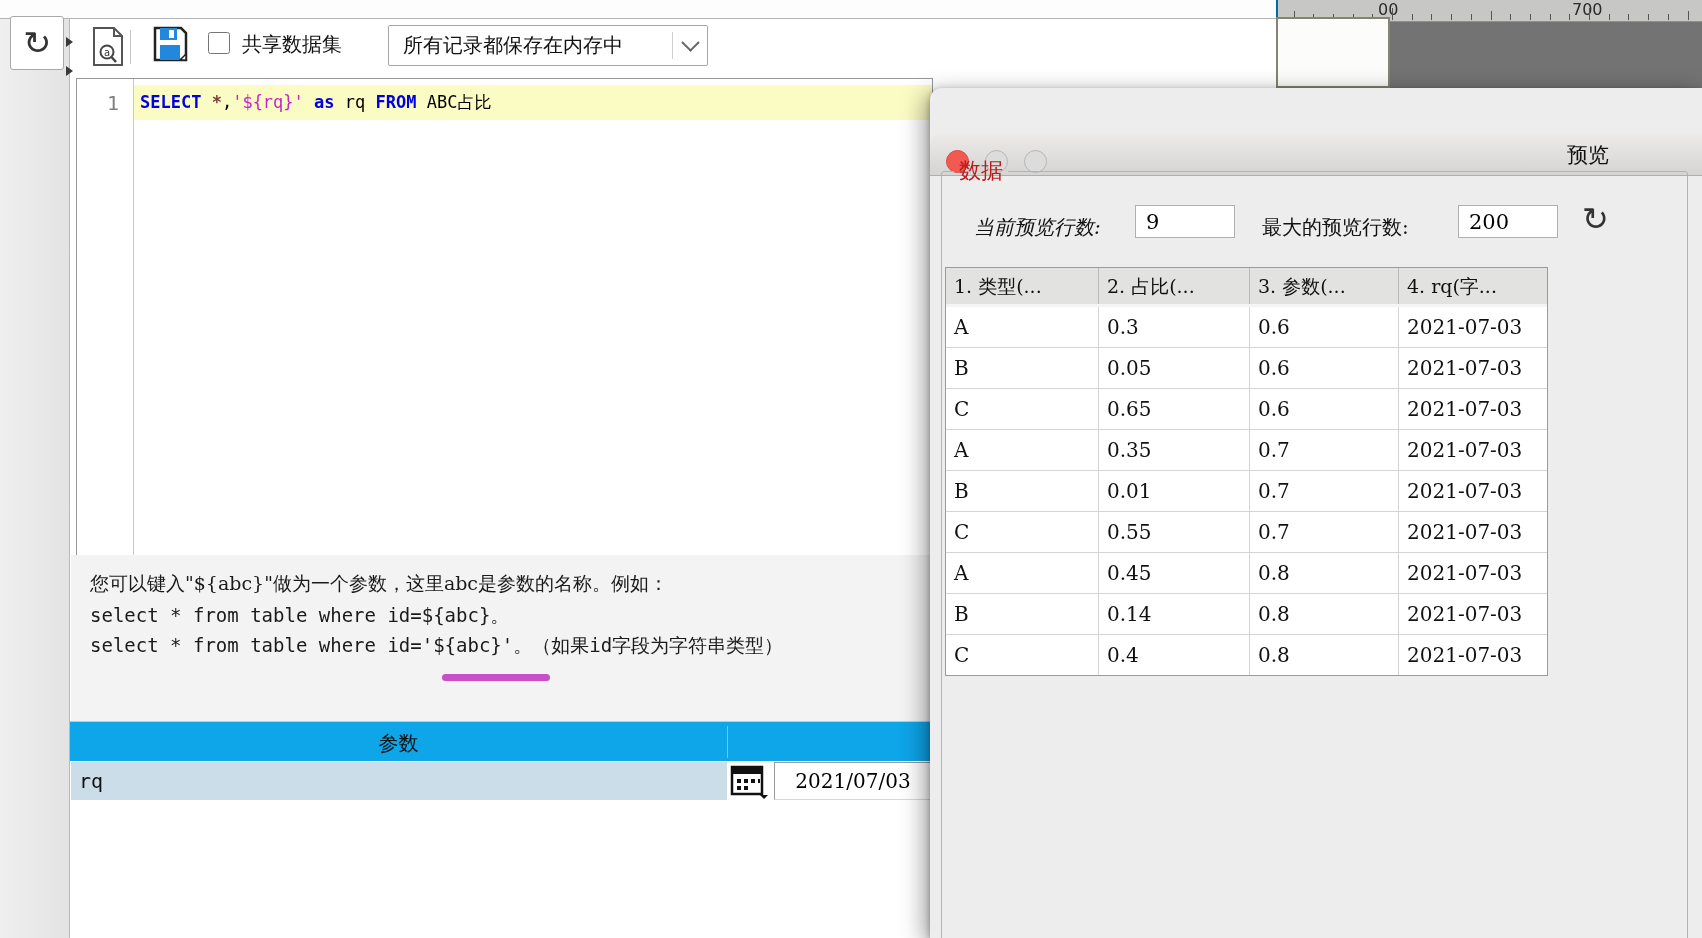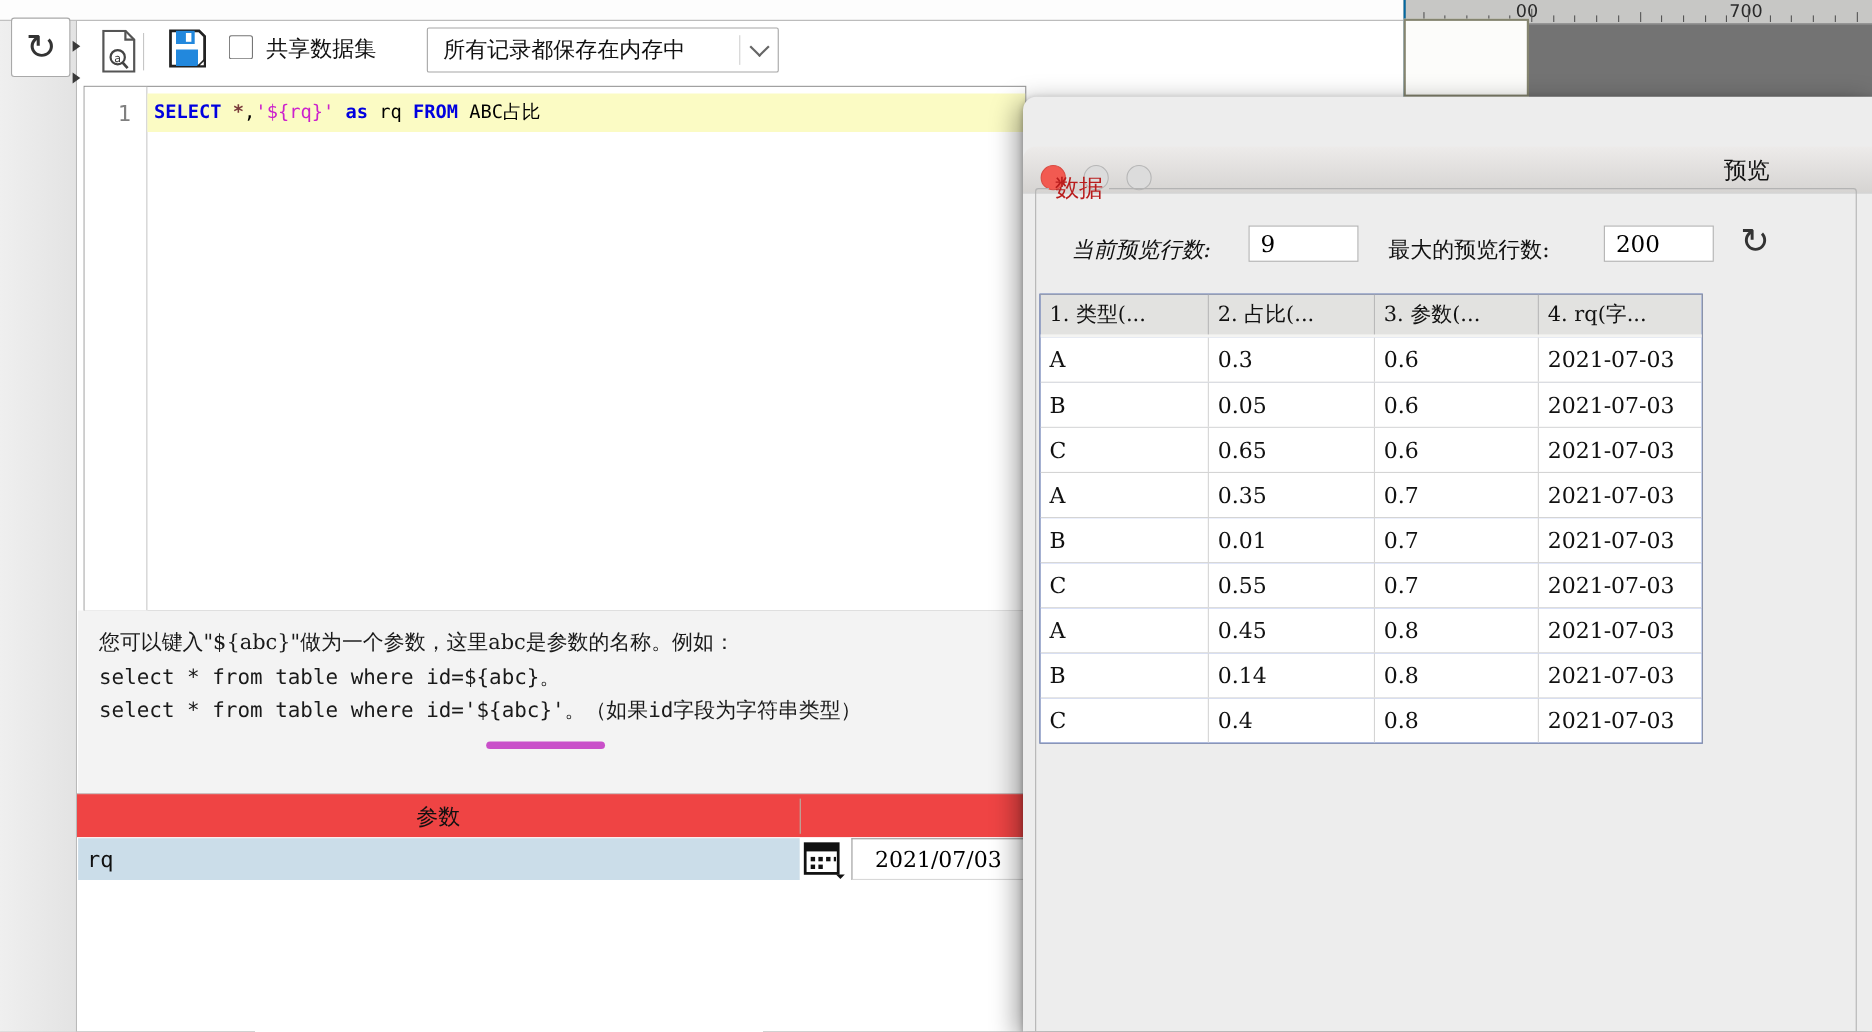--- a/index.html
+++ b/index.html
@@ -38,21 +38,21 @@
   .tok-str{color:#cc22cc;}
   .tok-pl{color:#000;}
 
   
   .help-area{left:71px;top:555px;width:1205px;height:166px;background:#f3f3f3;}
   .help-line{position:absolute;left:19px;white-space:pre;font-size:19px;color:#1a1a1a;}
   .help-serif{font-family:"DejaVu Serif","Liberation Serif",serif;}
   .help-mono{font-family:"DejaVu Sans Mono","Liberation Mono",monospace;}
   .magenta-line{left:442px;top:674px;width:108px;height:7px;border-radius:4px;background:#c94fc9;}
 
-  .param-header{left:70px;top:721px;width:1206px;height:39px;background:#ef4444;border-top:1px solid #c9c9c9;font-family:Liberation Serif, serif;}
+  .param-header{left:70px;top:721px;width:1206px;height:39px;background:#0ea5e9;border-top:1px solid #c9c9c9;}
   .param-header-name{position:absolute;left:0;top:0;width:657px;height:39px;text-align:center;line-height:42px;font-size:20px;}
   .param-col-sep{position:absolute;left:657px;top:4px;width:1px;height:32px;background:#b3b3a6;}
   .param-row-name{left:71px;top:762px;width:656px;height:38px;background:#cbdde9;
                   font-size:20px;line-height:38px;padding-left:8px;box-sizing:border-box;
                   font-family:"DejaVu Sans Mono","Liberation Mono",monospace;}
   .cal-btn{left:730px;top:764px;width:40px;height:35px;display:flex;align-items:flex-start;cursor:pointer;}
   .date-field{left:774px;top:762px;width:158px;height:38px;background:#fff;box-sizing:border-box;
               border:1px solid #9a9a9a;border-bottom-color:#d8d8d8;border-right-color:#d8d8d8;
               text-align:center;font-size:20px;font-family:"DejaVu Serif","Liberation Serif",serif;padding:0;}
 
@@ -76,21 +76,21 @@
 
   .groupbox{position:absolute;left:11px;top:68px;width:745px;height:1000px;border:1px solid #b3b3b3;border-radius:3px;
             background:transparent;margin:0;padding:0;}
   .groupbox legend{margin-left:12px;padding:0 5px;font-size:22px;color:#b91c1c;}
 
   .ctl-label{position:absolute;font-size:20px;color:#111;top:126px;}
   .ctl-input{position:absolute;top:117px;width:100px;height:33px;box-sizing:border-box;background:#fff;border:1px solid #b0b0b0;
              font-size:21px;font-family:"DejaVu Serif","Liberation Serif",serif;padding-left:10px;}
   .dlg-refresh{position:absolute;left:652px;top:112px;font-family:"DejaVu Sans",sans-serif;font-size:32px;color:#333;cursor:pointer;}
 
-  .ptable{position:absolute;left:15px;top:179px;width:601px;border:1px solid #9b9b9b;background:#1d4ed8;}
+  .ptable{position:absolute;left:15px;top:179px;width:601px;border:1px solid #9b9b9b;background:#b91c1c;}
   .thead{display:flex;height:36px;background:#e2e2e0;border-bottom:3px solid #f4f4f2;}
   .thcell{box-sizing:border-box;padding-left:8px;font-size:19px;line-height:36px;color:#111;white-space:nowrap;overflow:hidden;}
   .thcell + .thcell{border-left:1px solid #b9b9b9;}
   .trow{display:flex;height:40px;background:#fff;border-bottom:1px solid #d4d4d4;}
   .trow:last-child{border-bottom:none;}
   .tcell{box-sizing:border-box;padding-left:8px;font-size:20px;line-height:40px;white-space:nowrap;overflow:hidden;}
   .tcell + .tcell{border-left:1px solid #d4d4d4;}
   .c0{width:152px;} .c1{width:151px;} .c2{width:149px;} .c3{width:149px;flex:1;}
 </style>
 </head>

